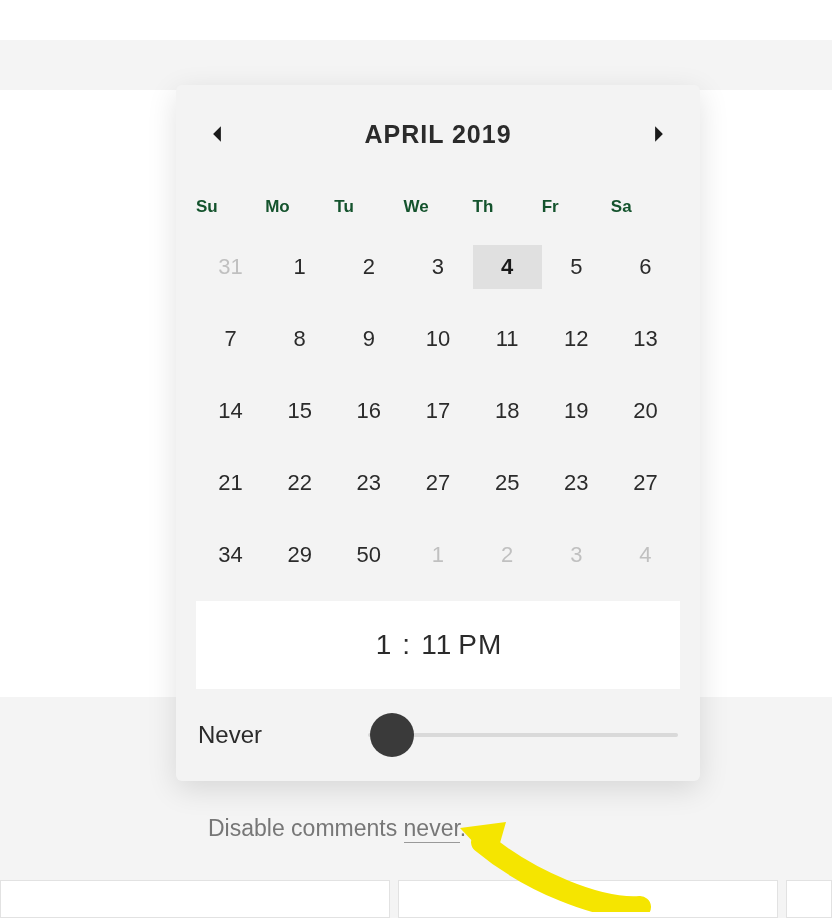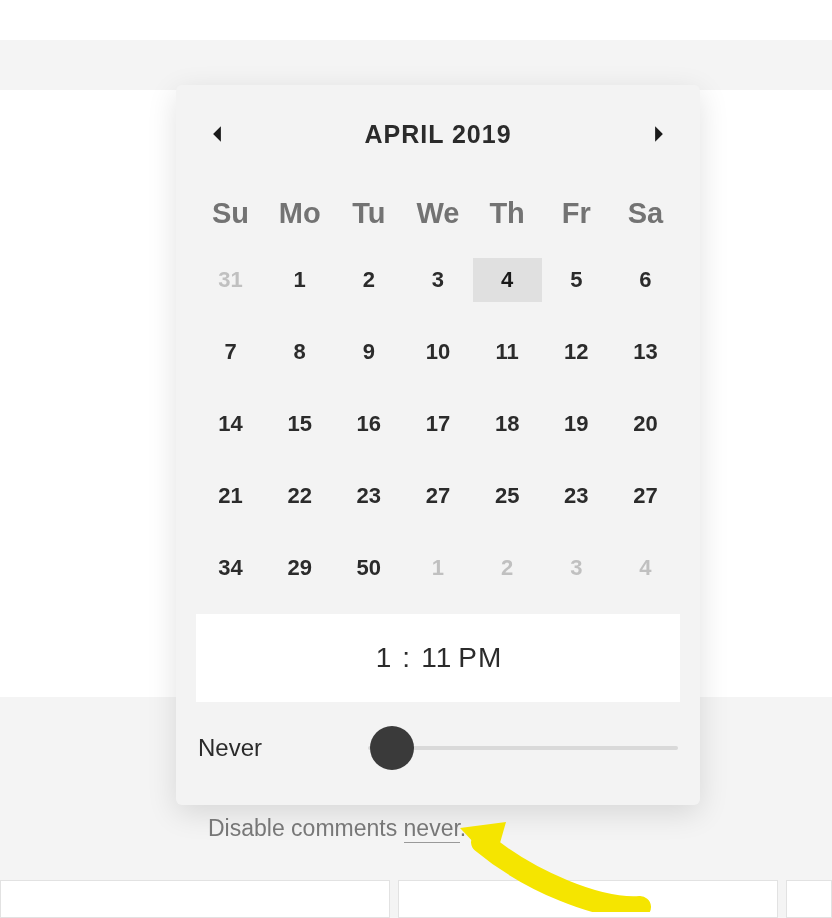--- a/index.html
+++ b/index.html
@@ -32,21 +32,21 @@
       background: #f4f4f4;
     }
     .datepicker {
       position: absolute;
       top: 85px;
       left: 176px;
       width: 524px;
       background: #f3f3f3;
       border-radius: 6px;
       box-shadow: 0 8px 30px rgba(0,0,0,0.12);
-      padding: 34px 20px 31px 20px;
+      padding: 34px 20px 20px 20px;
     }
     .dp-header {
       display: flex;
       align-items: center;
       justify-content: space-between;
       padding: 0 6px 30px 6px;
     }
     .nav-btn {
       width: 30px;
       height: 30px;
@@ -67,29 +67,28 @@
       color: #2b2b2b;
       text-align: center;
     }
     .dp-grid {
       display: grid;
       grid-template-columns: repeat(7, 1fr);
       row-gap: 28px;
       padding: 18px 0 24px 0;
     }
     .dow {
-      text-align: center;
       font-weight: 700;
-      font-size: 29px;
-      color: #737373;
+      font-size: 17px;
+      color: #14532d;
     }
     .day {
       text-align: center;
       font-size: 22px;
-      font-weight: 700;
+      font-weight: 400;
       color: #2b2b2b;
       cursor: pointer;
       height: 44px;
       display: flex;
       align-items: center;
       justify-content: center;
     }
     .day.muted {
       color: #c0c0c0;
     }

